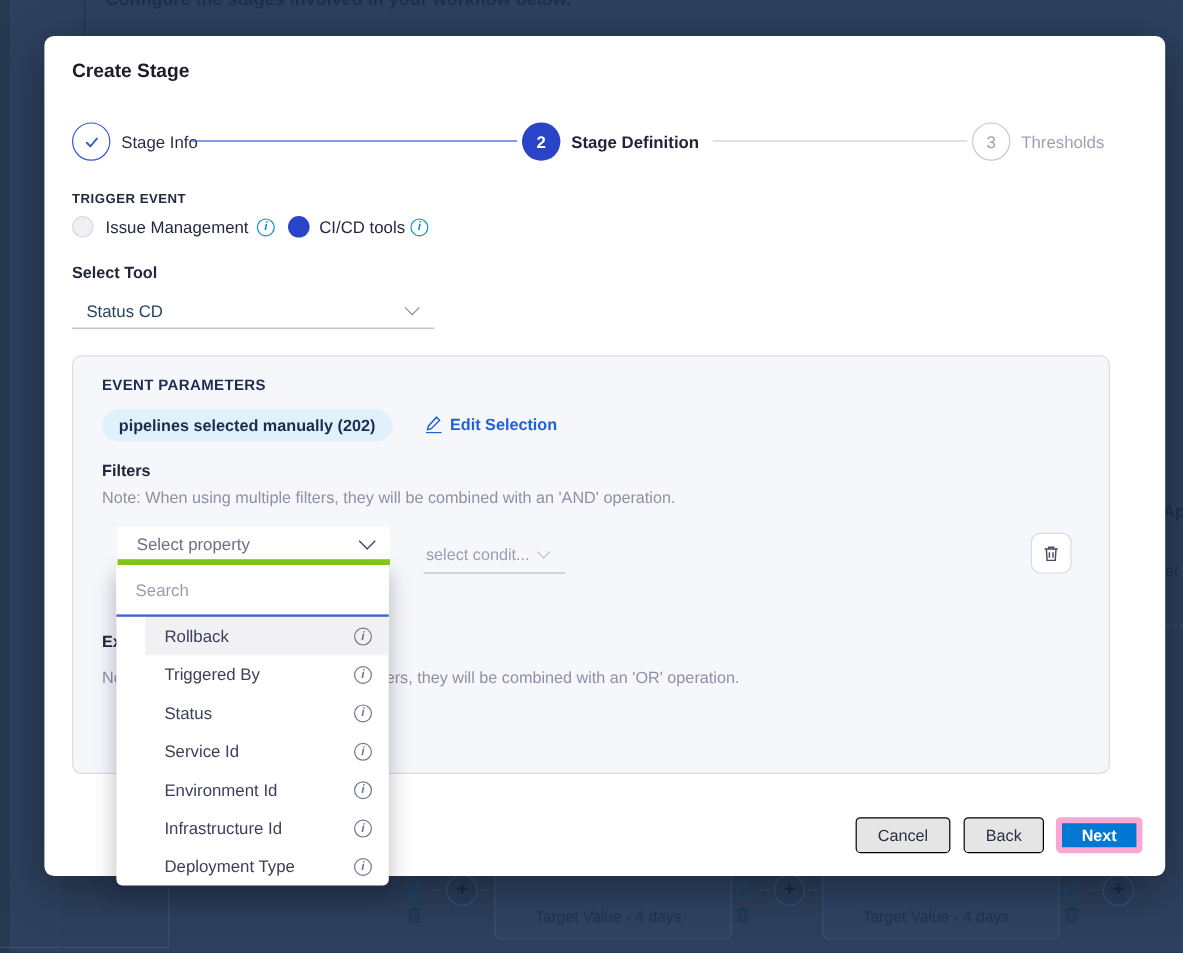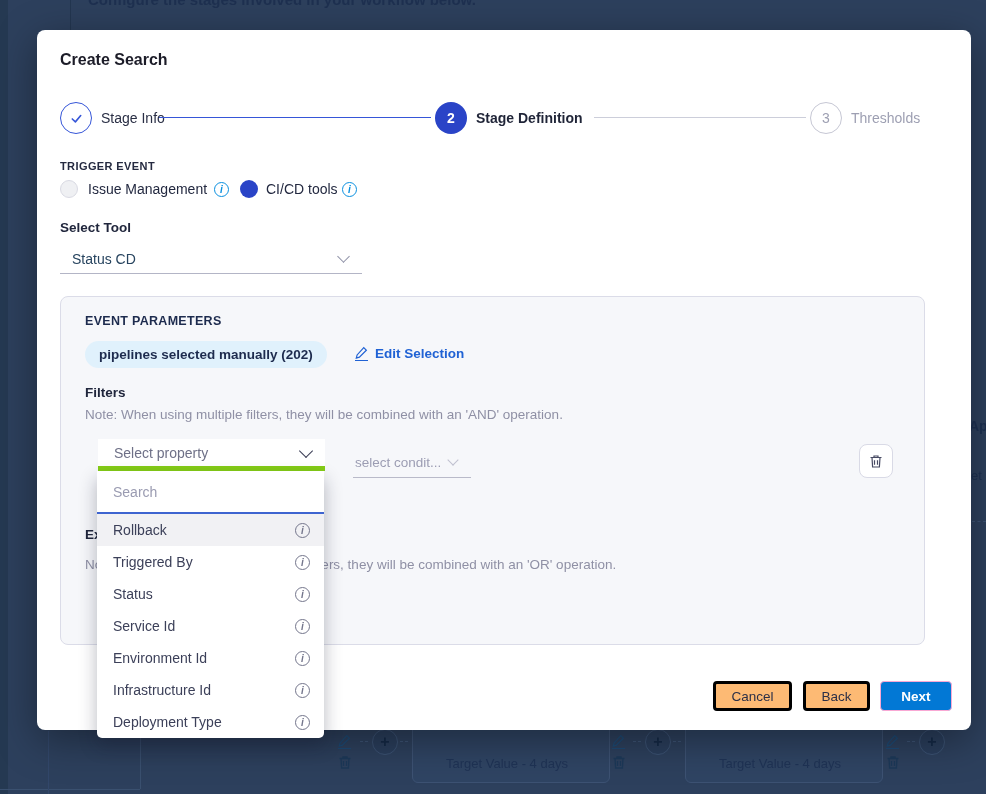--- a/index.html
+++ b/index.html
@@ -67,28 +67,28 @@
   .prop-trigger{background:#fff;border-bottom:5px solid #84cc16;display:flex;align-items:center;box-sizing:border-box;}
   .prop-trigger .ph{font-size:14px;color:#6e7087;padding-left:16px;flex:1;}
   .icon-btn{box-sizing:border-box;background:#fff;border:1px solid #d9dae6;border-radius:8px;
     display:flex;align-items:center;justify-content:center;color:#474a63;cursor:pointer;}
   
   .dropdown{left:60px;top:441px;width:227px;background:#fff;z-index:30;border-radius:0 0 5px 5px;
     box-shadow:0 8px 18px rgba(20,24,48,.30);}
   .dd-search{box-sizing:border-box;width:100%;height:43px;border:none;border-bottom:2px solid #3e64d0;
     outline:none;padding:0 16px;font-size:14px;color:#30344c;font-family:inherit;border-radius:0;}
   .dd-search::placeholder{color:#9a9bb1;}
-  .dd-item{height:32px;display:flex;align-items:center;padding:0 14px 0 16px;cursor:pointer;}
+  .dd-item{height:32px;display:flex;align-items:center;padding:0 14px 0 16px;cursor:pointer;margin-left:24px;}
   .dd-item .lbl{flex:1;font-size:14px;color:#3c4059;}
   .dd-item.hover{background:#f1f1f4;}
   
   .btn{box-sizing:border-box;height:30px;border-radius:4px;font-size:13.5px;font-family:inherit;
     display:flex;align-items:center;justify-content:center;cursor:pointer;}
-  .btn.ghostb{background:#fdba74;border:3px solid #000000;color:#2c3047;}
-  .btn.primary{background:#0278d5;border:1px solid #f9a8d4;color:#fff;font-weight:600;}
+  .btn.ghostb{background:#e5e5e5;border:1px solid #000000;color:#2c3047;}
+  .btn.primary{background:#0278d5;border:5px solid #f9a8d4;color:#fff;font-weight:600;}
 </style>
 </head>
 <body>
 
 <div id="screen">
 
   <div class="abs bg-leftstrip"></div>
   <div class="abs bg-vline" style="left:70px;top:0;height:30px;"></div>
   <div class="abs bg-toptext">Configure the stages involved in your workflow below.</div>
 
@@ -128,21 +128,21 @@
   <div class="abs bg-dash" style="left:673px;top:741px;width:8px;"></div>
   <div class="abs bg-dash" style="left:907px;top:741px;width:8px;"></div>
   <div class="abs bg-plus" style="left:919px;top:729px;"></div>
 
   <div class="abs bg-frag" style="left:969px;top:418px;font-size:14px;">Ap</div>
   <div class="abs bg-frag" style="left:971px;top:468px;font-size:13px;font-weight:400;">et</div>
   <div class="abs bg-dash" style="left:972px;top:521px;width:14px;"></div>
 
   <div class="abs modal">
 
-    <div class="abs modal-title">Create Search</div>
+    <div class="abs modal-title">Create Stage</div>
 
     <div class="abs step-circle step-done" style="left:23px;top:72px;">
       <span style="line-height:0;"><svg width="15" height="15" viewBox="0 0 16 16">
             <polyline points="3.5,8.5 6.8,11.6 12.5,4.8" fill="none" stroke="#3656d8" stroke-width="1.7" stroke-linecap="round" stroke-linejoin="round"></polyline>
           </svg></span>
     </div>
     <div class="abs step-label" style="left:64px;top:80px;">Stage Info</div>
     <div class="abs connector done" style="left:122px;top:87px;width:272px;"></div>
 
     <div class="abs step-circle step-active" style="left:398px;top:72px;">

